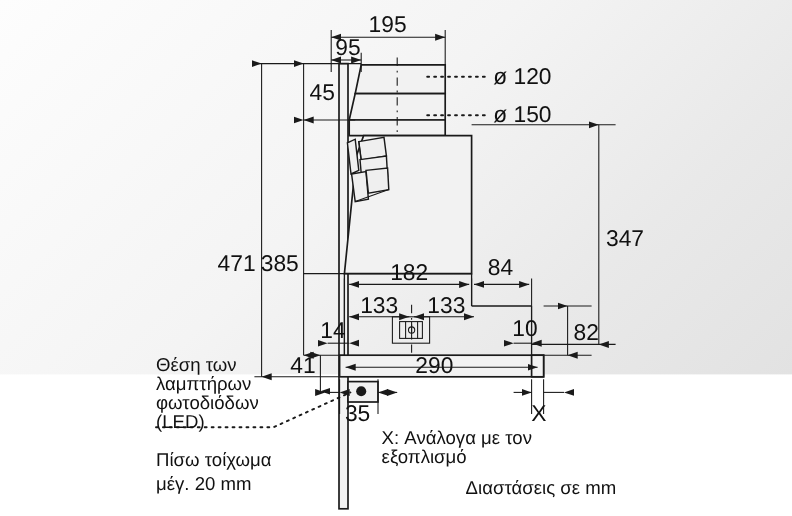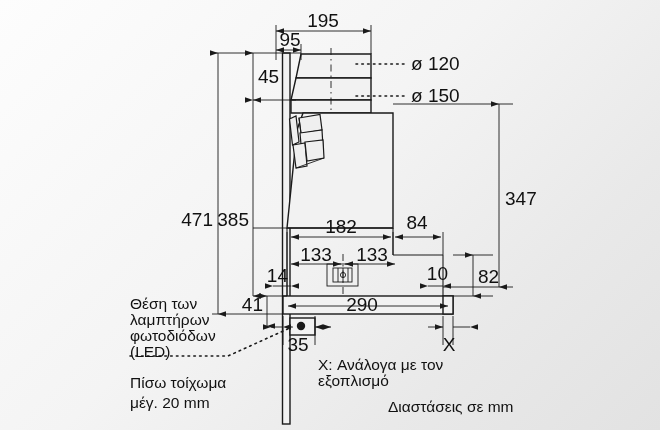--- a/index.html
+++ b/index.html
@@ -9,21 +9,21 @@
   body {
     width: 660px;
     height: 430px;
     overflow: hidden;
     font-family: "Liberation Sans", sans-serif;
     background: #ffffff;
   }
   #canvas-wrap {
     position: relative;
     width: 660px;
-    height: 430px;
+    height: 312px;
     background: linear-gradient(135deg, #fdfdfd 0%, #f4f4f4 45%, #e9e9e9 75%, #e2e2e2 100%);
   }
   #drawing {
     position: absolute;
     left: 0;
     top: 0;
     width: 660px;
     height: 430px;
   }
   .dim-text {

